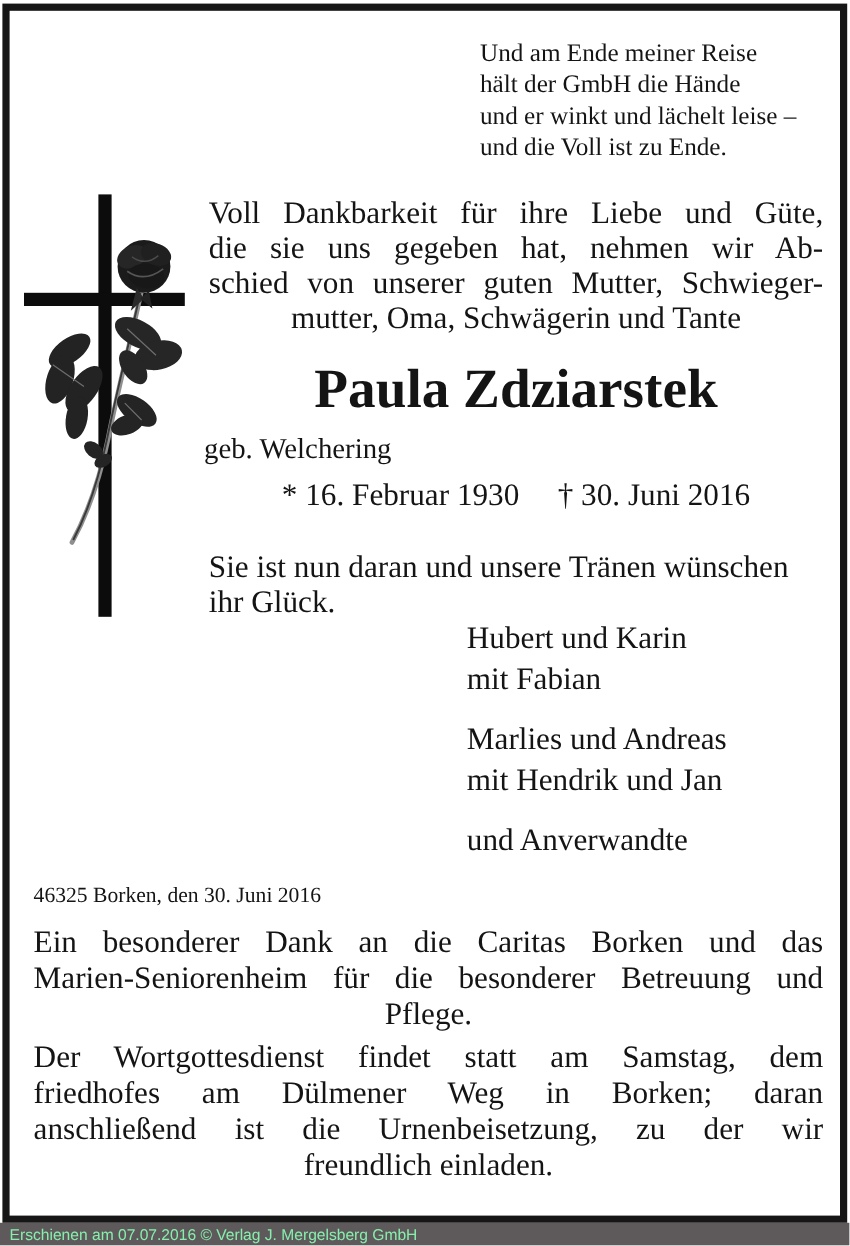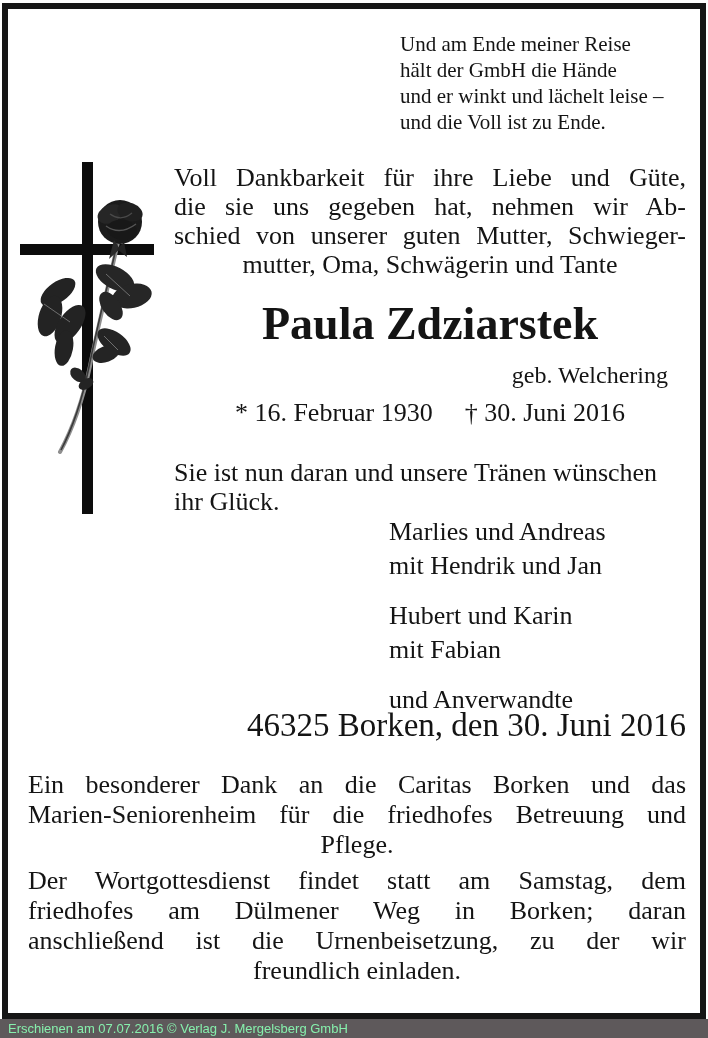--- a/index.html
+++ b/index.html
@@ -22,40 +22,40 @@
     position:absolute;left:174px;top:163px;width:512px;
     font-size:26px;line-height:29px;
   }
   .jl{text-align:justify;text-align-last:justify;}
   .jl-last{text-align:center;}
   .name{
     position:absolute;left:174px;top:298px;width:512px;
     text-align:center;font-size:46px;line-height:52px;font-weight:bold;
   }
   .maiden{
-    position:absolute;left:156px;top:360px;width:512px;
-    text-align:right;font-size:24px;line-height:30px;
+    position:absolute;left:170px;top:360px;width:512px;
+    text-align:left;font-size:24px;line-height:30px;
   }
   .dates{
     position:absolute;left:174px;top:398px;width:512px;
     display:flex;justify-content:center;gap:32px;
     font-size:26px;line-height:30px;
   }
   .farewell{
     position:absolute;left:174px;top:458px;width:512px;
     font-size:26px;line-height:29px;
   }
   .mourners{
     position:absolute;left:389px;top:515px;width:300px;
     font-size:26px;line-height:34px;
   }
   .mourner-group{margin-bottom:16px;}
   .place-date{
-    position:absolute;left:28px;top:710px;width:658px;
-    font-size:33px;line-height:30px;text-align:right;
+    position:absolute;left:28px;top:731px;width:658px;
+    font-size:18px;line-height:30px;
   }
   .thanks{
     position:absolute;left:28px;top:770px;width:658px;
     font-size:26px;line-height:30px;
   }
   .service{
     position:absolute;left:28px;top:866px;width:658px;
     font-size:26px;line-height:30px;
   }
   .footer-bar{
@@ -138,37 +138,37 @@
   <span>† 30. Juni 2016</span>
 </div>
 
 <div class="farewell">
   <div>Sie ist nun daran und unsere Tränen wünschen</div>
   <div>ihr Glück.</div>
 </div>
 
 <div class="mourners">
   <div class="mourner-group">
+    <div>Hubert und Karin</div>
+    <div>mit Fabian</div>
+  </div>
+  <div class="mourner-group">
     <div>Marlies und Andreas</div>
     <div>mit Hendrik und Jan</div>
-  </div>
-  <div class="mourner-group">
-    <div>Hubert und Karin</div>
-    <div>mit Fabian</div>
   </div>
   <div class="mourner-group">
     <div>und Anverwandte</div>
   </div>
 </div>
 
 <div class="place-date">46325 Borken, den 30. Juni 2016</div>
 
 <div class="thanks">
   <div class="jl">Ein besonderer Dank an die Caritas Borken und das</div>
-  <div class="jl">Marien-Seniorenheim für die friedhofes Betreuung und</div>
+  <div class="jl">Marien-Seniorenheim für die besonderer Betreuung und</div>
   <div class="jl-last">Pflege.</div>
 </div>
 
 <div class="service">
   <div class="jl">Der Wortgottesdienst findet statt am Samstag, dem</div>
   <div class="jl">friedhofes am Dülmener Weg in Borken; daran</div>
   <div class="jl">anschließend ist die Urnenbeisetzung, zu der wir</div>
   <div class="jl-last">freundlich einladen.</div>
 </div>
 

